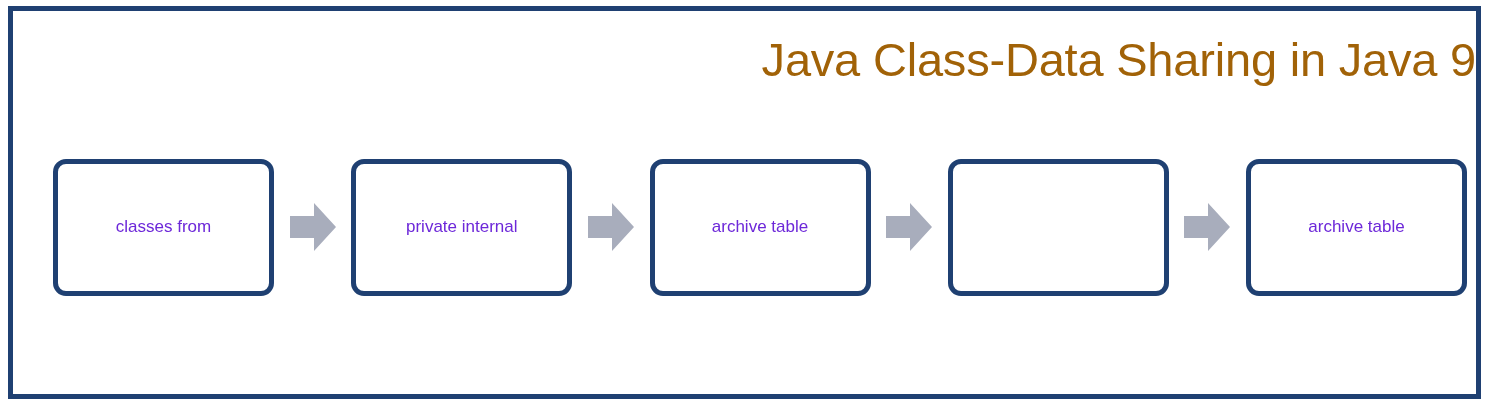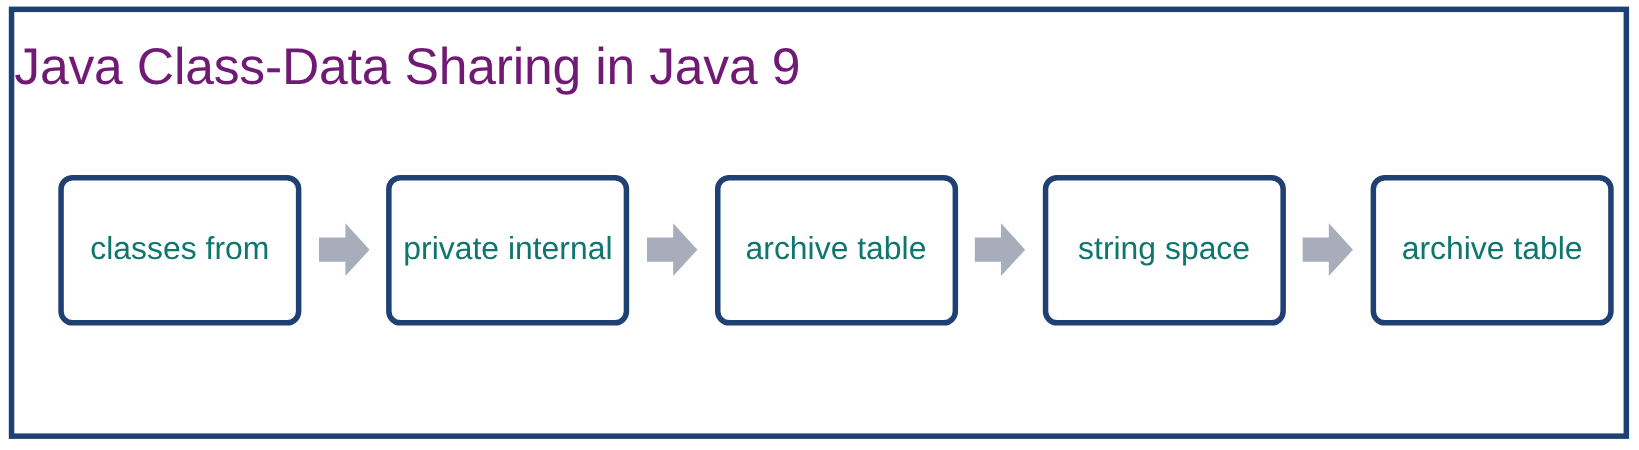--- a/index.html
+++ b/index.html
@@ -32,26 +32,26 @@
     box-sizing: border-box;
     border: 5px solid #1F4072;
     background: #ffffff;
   }
 
   .title {
     position: absolute;
     left: 0;
     top: 22px;
     width: 100%;
-    text-align: left;
+    text-align: right;
     font-family: "Liberation Sans", "DejaVu Sans", sans-serif;
     font-size: 47px;
     font-weight: 400;
     line-height: 1.15;
-    color: #701a75;
+    color: #a16207;
     letter-spacing: -0.2px;
     white-space: nowrap;
   }
 
   
   .flow {
     position: absolute;
     left: 40px;
     top: 146px;
     width: 1414px;
@@ -71,23 +71,23 @@
     background: #ffffff;
     display: flex;
     flex-direction: column;
     align-items: center;
     justify-content: center;
     flex: 0 0 auto;
   }
 
   .node-line {
     font-family: "Liberation Sans", "DejaVu Sans", sans-serif;
-    font-size: 29px;
+    font-size: 17px;
     font-weight: 400;
-    color: #0f766e;
+    color: #6d28d9;
     line-height: 1.42;
     text-align: center;
     white-space: nowrap;
   }
 
   .arrow {
     flex: 0 0 auto;
     width: 46px;
     height: 52px;
     display: block;
@@ -129,21 +129,20 @@
         <div class="node-line">archive table</div>
       </div>
 
       <div class="arrow">
         <svg viewBox="0 0 46 52" width="46" height="52" aria-hidden="true">
           <polygon points="0,15 24,15 24,2 46,26 24,50 24,37 0,37" fill="#A8ADBC"></polygon>
         </svg>
       </div>
 
       <div class="node">
-        <div class="node-line">string space</div>
       </div>
 
       <div class="arrow">
         <svg viewBox="0 0 46 52" width="46" height="52" aria-hidden="true">
           <polygon points="0,15 24,15 24,2 46,26 24,50 24,37 0,37" fill="#A8ADBC"></polygon>
         </svg>
       </div>
 
       <div class="node">
         <div class="node-line">archive table</div>

